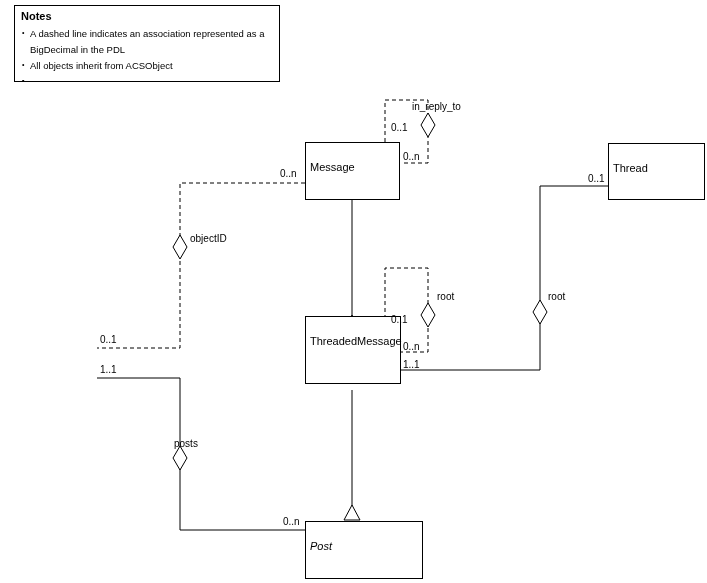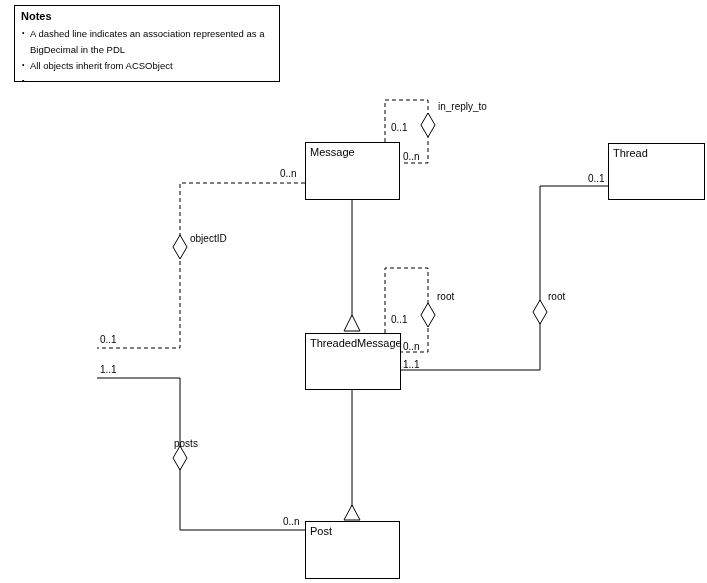--- a/index.html
+++ b/index.html
@@ -12,21 +12,21 @@
     color: #000000;
     overflow: hidden;
   }
   #lines { position: absolute; left: 0; top: 0; }
   .entity {
     position: absolute;
     border: 1px solid #000000;
     background: #ffffff;
     box-sizing: border-box;
     font-size: 11px;
-    padding: 3px 4px;
+    padding: 18px 4px;
   }
   .lbl {
     position: absolute;
     font-size: 10px;
     white-space: nowrap;
     background: transparent;
   }
   #notes-box {
     position: absolute;
     left: 14px; top: 5px;
@@ -94,30 +94,30 @@
   </svg>
 
   <div class="entity" style="left:305px; top:142px; width:95px; height:58px;">
     <span>Message</span>
   </div>
 
   <div class="entity" style="left:608px; top:143px; width:97px; height:57px;">
     <span>Thread</span>
   </div>
 
-  <div class="entity" style="left:305px; top:333px; width:96px; height:57px;">
+  <div class="entity" style="left:305px; top:316px; width:96px; height:68px;">
     <span>ThreadedMessage</span>
   </div>
 
 
-  <div class="entity" style="left:305px; top:521px; width:95px; height:58px;">
+  <div class="entity" style="left:305px; top:521px; width:118px; height:58px;font-style:italic;">
     <span>Post</span>
   </div>
 
-  <span class="lbl" style="left:438px; top:101px;text-align:right;">in_reply_to</span>
+  <span class="lbl" style="left:412px; top:101px;text-align:right;">in_reply_to</span>
   <span class="lbl" style="left:391px; top:122px;">0..1</span>
   <span class="lbl" style="left:403px; top:151px;">0..n</span>
 
   <span class="lbl" style="left:280px; top:168px;">0..n</span>
   <span class="lbl" style="left:190px; top:233px;">objectID</span>
   <span class="lbl" style="left:100px; top:334px;">0..1</span>
 
   <span class="lbl" style="left:588px; top:173px;">0..1</span>
   <span class="lbl" style="left:548px; top:291px;">root</span>
 

